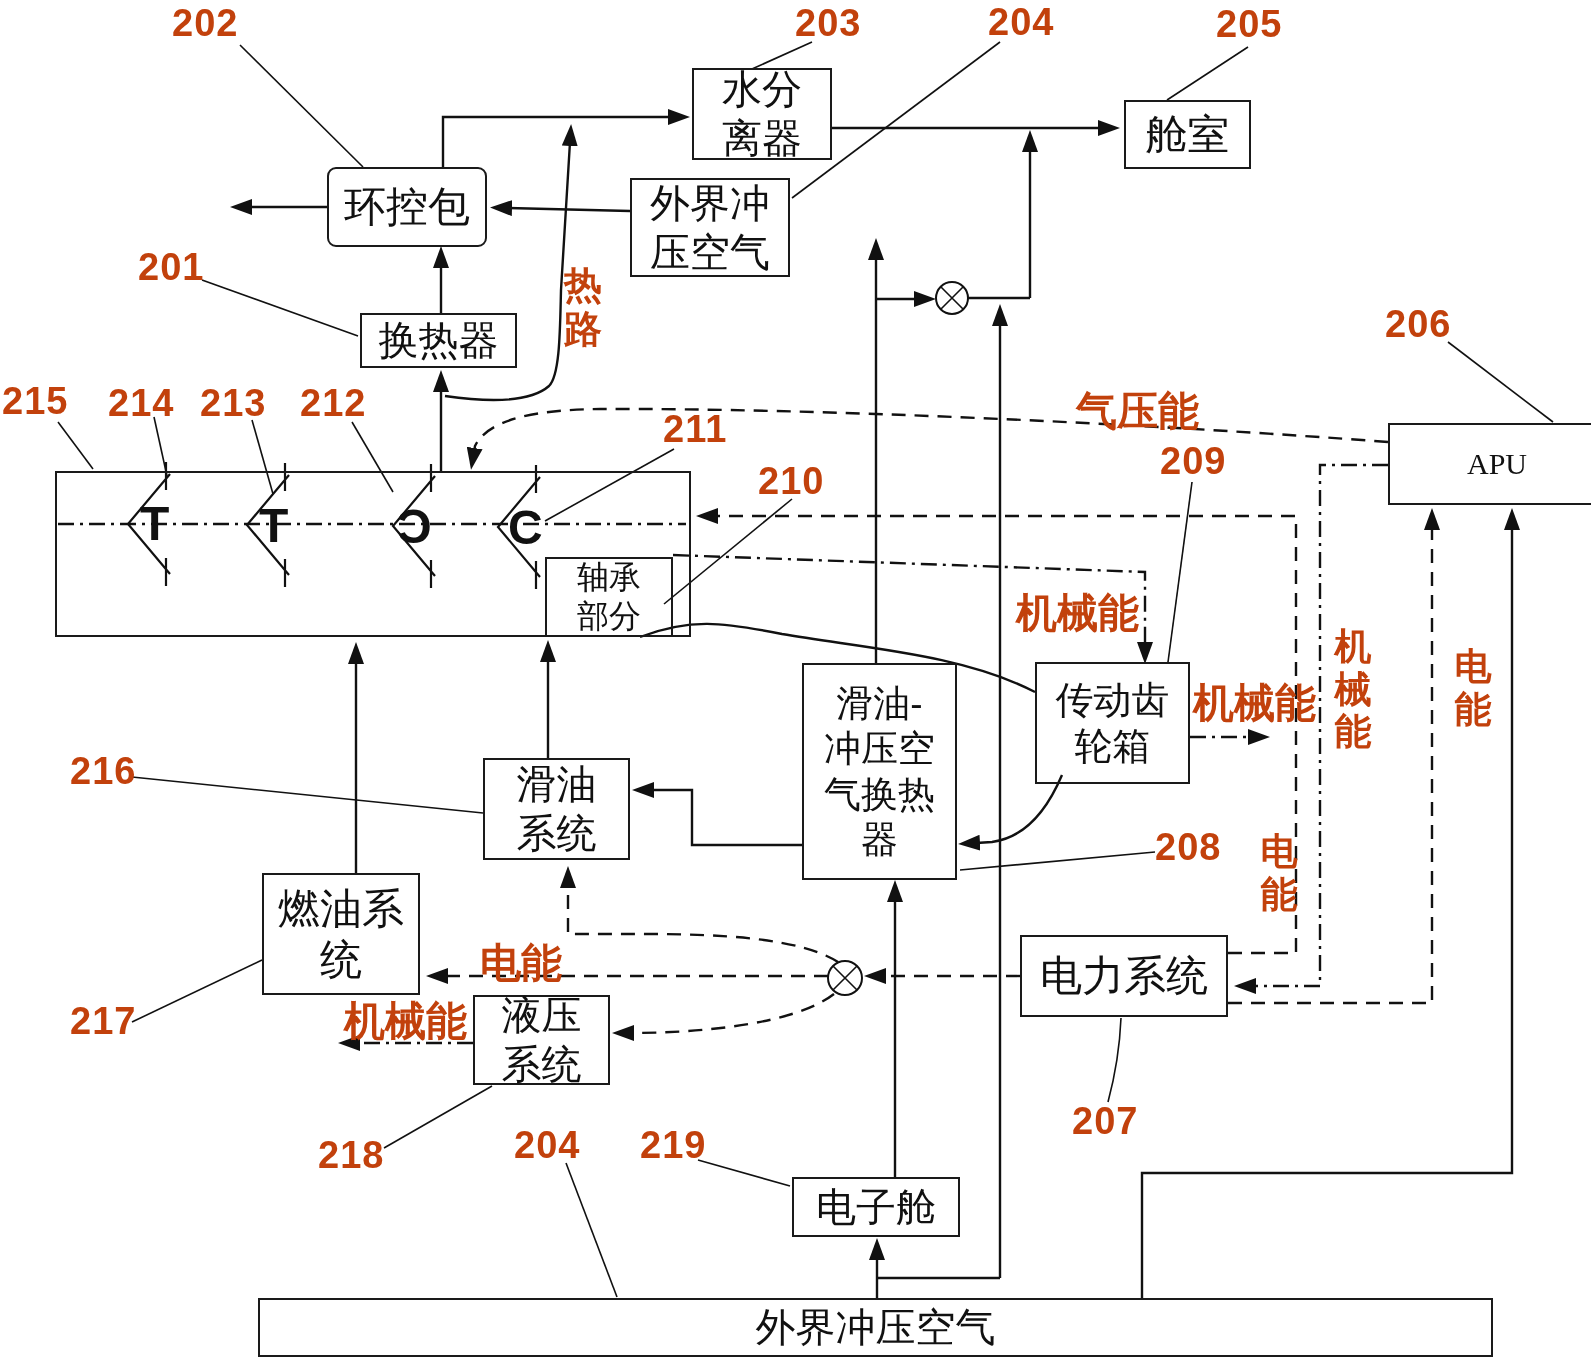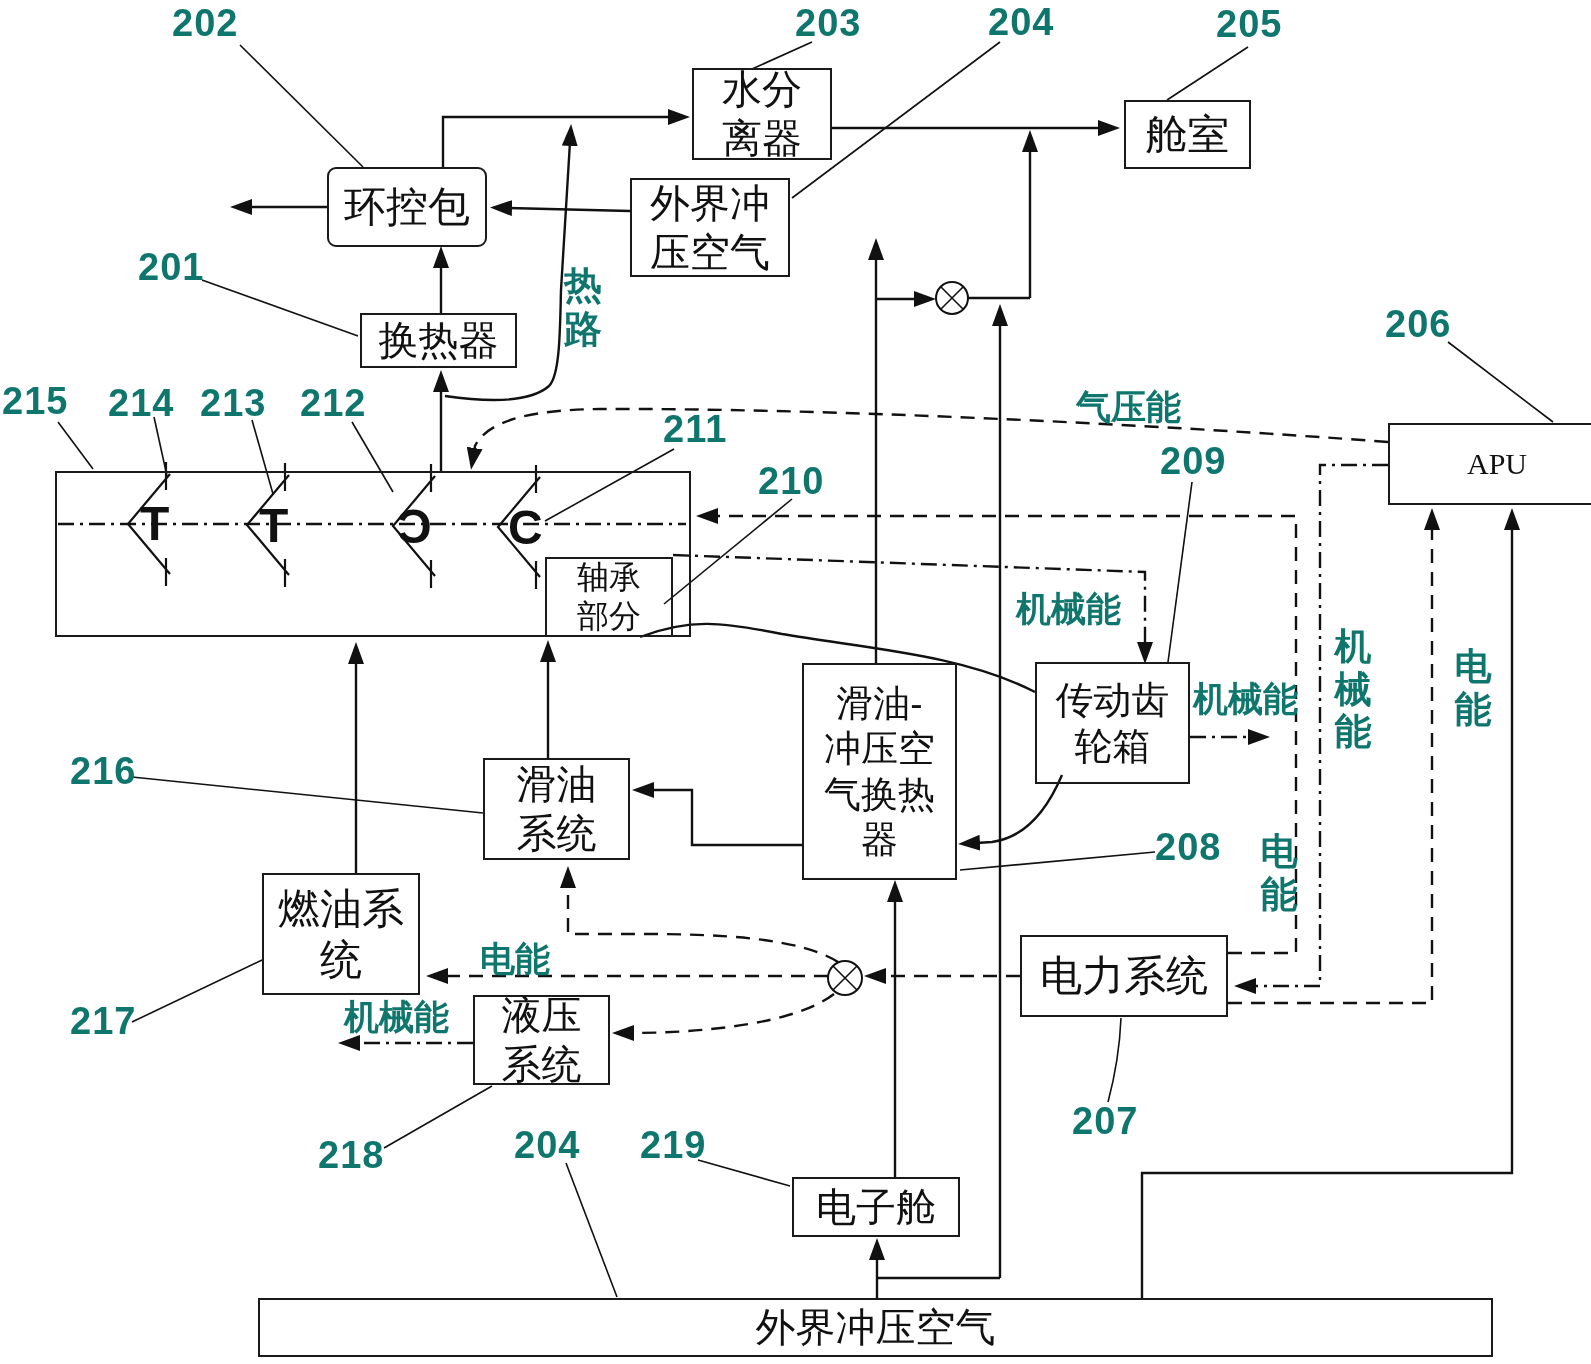--- a/index.html
+++ b/index.html
@@ -3,23 +3,23 @@
 <meta charset="utf-8">
 <style>
   html,body{margin:0;padding:0;background:#fff;}
   #stage{position:relative;width:1591px;height:1364px;background:#fff;overflow:hidden;
          font-family:"Liberation Sans","DejaVu Sans",sans-serif;color:#111;}
   #wires{position:absolute;left:0;top:0;width:1591px;height:1364px;}
   .box{position:absolute;border:2.5px solid #1a1a1a;background:transparent;
        display:flex;align-items:center;justify-content:center;text-align:center;
        white-space:pre-line;box-sizing:border-box;color:#111;line-height:1.22;}
   .thin{border-width:2px;}
-  .lbl{position:absolute;color:#0f766e;}
+  .lbl{position:absolute;color:#c2410c;}
   .ref{font-size:38px;font-weight:600;letter-spacing:1px;}
-  .en{font-size:35px;font-weight:600;text-align:center;}
+  .en{font-size:41px;font-weight:600;text-align:center;}
   .vlabel{width:42px;word-break:break-all;line-height:1.15;text-align:center;}
   .letter{position:absolute;font-weight:bold;font-size:48px;color:#111;font-family:"Liberation Sans",sans-serif;}
 </style>
 </head>
 <body>
 
 <div id="stage">
 
   <svg id="wires" viewBox="0 0 1591 1364">
     <defs>

